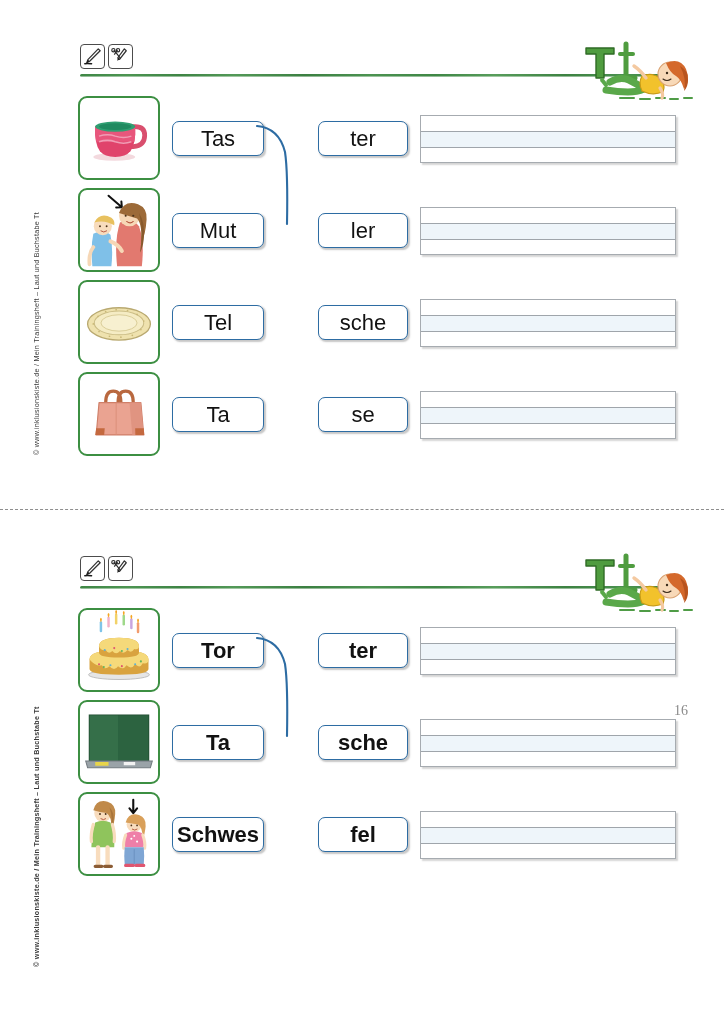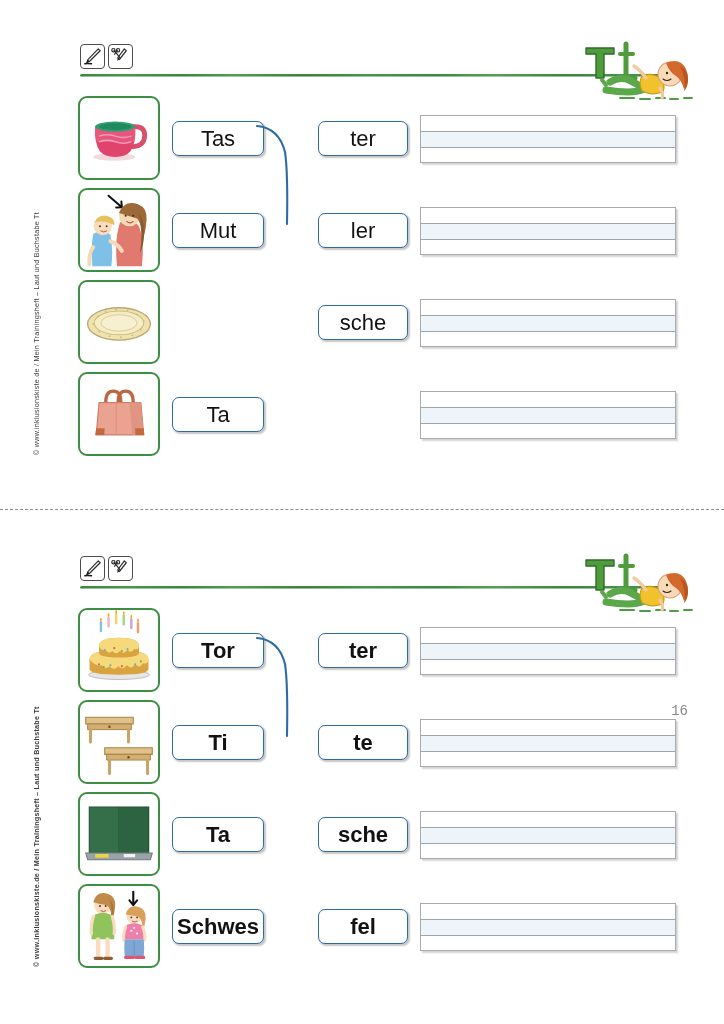--- a/index.html
+++ b/index.html
@@ -102,21 +102,21 @@
 
   
   .cutline{
     position:absolute;left:0;top:509px;width:724px;height:0;
     border-top:1.6px dashed #8e8e8e;
   }
   
   .pagenum{
     position:absolute;right:36px;bottom:28px;
     font-size:14px;color:#8a8a8a;
-    font-family:Liberation Mono, monospace;
+    font-family:Liberation Serif, serif;
   }
 </style>
 </head>
 <body>
 
 <div class="page">
 
   <div class="section" id="section-1">
 
     <div class="sidenote">© www.inklusionskiste.de / Mein Trainingsheft – Laut und Buchstabe Tt</div>
@@ -246,39 +246,41 @@
                 <circle cx="60" cy="34" r=".9"></circle>
               <circle cx="67" cy="41" r=".9"></circle>
                 <circle cx="64" cy="50" r=".9"></circle>
                 <circle cx="55" cy="56" r=".9"></circle>
               <circle cx="43" cy="58" r=".9"></circle>
                 <circle cx="31" cy="57" r=".9"></circle>
                 <circle cx="20" cy="52" r=".9"></circle>
             </g>
           </svg>
         </div>
+        <div class="wbox left">Tel</div>
         <div class="wbox right">sche</div>
         <div class="lines">
             <div class="band"></div>
           </div>
       </div>
 
       <div class="row">
         <div class="pic-card">
           <svg viewBox="0 0 82 84">
             <path d="M27 30 q0 -12 8 -12 q8 0 8 12" fill="none" stroke="#b9683f" stroke-width="3.4"></path>
             <path d="M40 30 q0 -12 8 -12 q8 0 8 12" fill="none" stroke="#b9683f" stroke-width="3.4"></path>
             <path d="M20 30 h44 l3 34 h-50 z" fill="#eaa391" stroke="#cf7f68" stroke-width="1.2" stroke-linejoin="round"></path>
             <path d="M52 30 h12 l3 34 h-12 z" fill="#e09481"></path>
             <path d="M17 57 h9 l-.6 7 h-9.4 z" fill="#c4693f"></path>
             <path d="M58 57 h9 l.6 7 h-9.4 z" fill="#c4693f"></path>
             <path d="M38 30 v34" stroke="#d98d78" stroke-width="1" fill="none"></path>
           </svg>
         </div>
         <div class="wbox left">Ta</div>
+        <div class="wbox right">se</div>
         <div class="lines">
             <div class="band"></div>
           </div>
       </div>
 
     </div>
   </div>
 
   <div class="cutline"></div>
 
@@ -376,41 +378,20 @@
         <div class="connector">
           <svg viewBox="0 0 70 130">
             <path d="M2 22 q22 2 28 26 q3 20 2 72" fill="none" stroke="#2d6ca3" stroke-width="2.1" stroke-linecap="round"></path>
           </svg>
         </div>
         <div class="lines">
             <div class="band"></div>
           </div>
       </div>
 
-      <div class="row">
-        <div class="pic-card">
-          <svg viewBox="0 0 82 84">
-
-            <path d="M6 16 h50 v7 h-50 z" fill="#e0c08c" stroke="#a8833f" stroke-width="1.1"></path>
-            <path d="M8 23 h46 v6 h-46 z" fill="#d3ae73" stroke="#a8833f" stroke-width="1"></path>
-            <circle cx="31" cy="26" r="1.3" fill="#6b4c1e"></circle>
-            <path d="M11 29 v13 M51 29 v13" stroke="#c9a467" stroke-width="3.2" stroke-linecap="round"></path>
-
-            <path d="M26 48 h50 v7 h-50 z" fill="#e0c08c" stroke="#a8833f" stroke-width="1.1"></path>
-            <path d="M28 55 h46 v6 h-46 z" fill="#d3ae73" stroke="#a8833f" stroke-width="1"></path>
-            <circle cx="51" cy="58" r="1.3" fill="#6b4c1e"></circle>
-            <path d="M31 61 v14 M71 61 v14" stroke="#c9a467" stroke-width="3.2" stroke-linecap="round"></path>
-          </svg>
-        </div>
-        <div class="wbox left">Ti</div>
-        <div class="wbox right">te</div>
-        <div class="lines">
-            <div class="band"></div>
-          </div>
-      </div>
 
       <div class="row">
         <div class="pic-card">
           <svg viewBox="0 0 82 84">
             <path d="M10 14 h62 v48 h-62 z" fill="#2f6b44" stroke="#1e4a2e" stroke-width="1.6"></path>
             <path d="M10 14 h30 v48 h-30 z" fill="#356f49"></path>
             <path d="M40 14 h32 v48 h-32 z" fill="#2c6340"></path>
             <path d="M6 62 h70 l-2 7 h-66 z" fill="#9aa3a8" stroke="#737b80" stroke-width="1.1"></path>
             <path d="M16 63 h14 v4 h-14 z" fill="#e8d54a"></path>
             <path d="M46 63 h12 v3.4 h-12 z" fill="#f2f2f2"></path>

